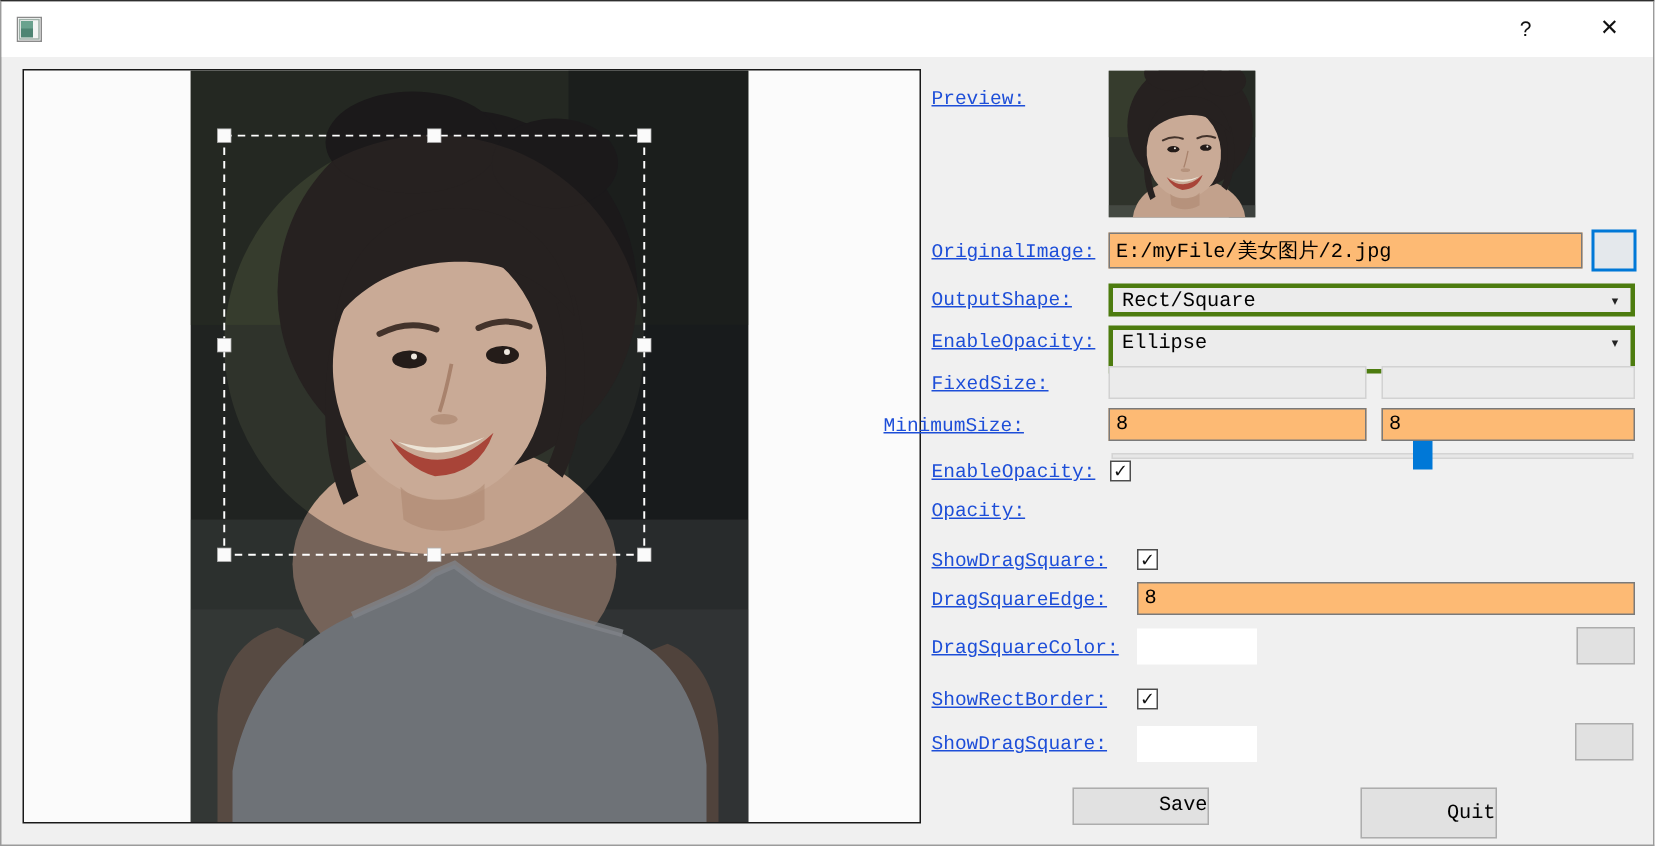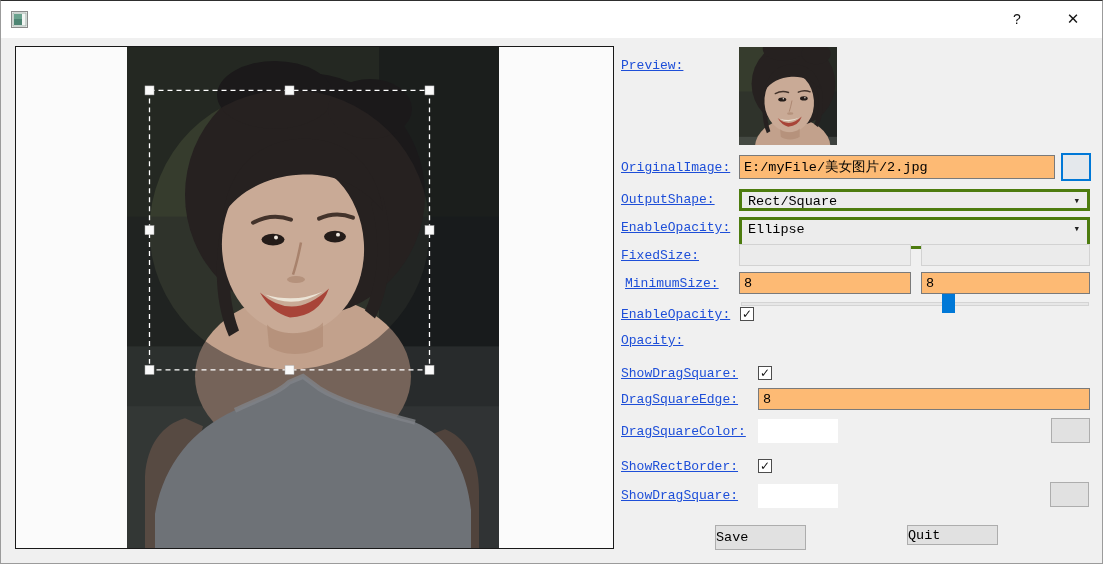--- a/index.html
+++ b/index.html
@@ -54,21 +54,21 @@
   .combo .arrow { position:absolute; right:7px; top:2px; font-size:11px; color:#222; }
   .checkbox {
     position:absolute; width:14px; height:14px; background:#fff;
     border:1px solid #4d4d4d; text-align:center; line-height:12px;
     font-size:12px; color:#111; cursor:default;
     font-family:"DejaVu Sans", sans-serif;
   }
   .btn {
     position:absolute; background:#e1e1e1; border:1px solid #adadad;
     font-family:"Liberation Mono","DejaVu Sans Mono",monospace; font-size:13.5px;
-    text-align:left; cursor:default; color:#000;
+    text-align:right; cursor:default; color:#000;
   }
   .browse-btn {
     position:absolute; left:1060px; top:115px; width:30px; height:28px;
     background:#e4e8ec; border:2px solid #0078d7;
   }
   .swatch { position:absolute; width:80px; height:24px; background:#ffffff; }
   .color-btn { width:39px; height:25px; }
 
   .slider { position:absolute; left:740px; top:293px; width:348px; height:19px; }
   .slider .groove {
@@ -174,21 +174,21 @@
     <span class="form-label" style="left:620px; top:219px;">EnableOpacity:</span>
     <div class="combo" style="left:738px; top:216px; width:351px; height:32px;">
       <span>Ellipse</span>
       <span class="arrow">▾</span>
     </div>
 
     <span class="form-label" style="left:620px; top:247px;">FixedSize:</span>
     <input class="txt disabled" disabled="" style="left: 738px; top: 243px; width: 172px; height: 22px;" value="">
     <input class="txt disabled" disabled="" style="left: 920px; top: 243px; width: 169px; height: 22px;" value="">
 
-    <span class="form-label" style="left:624px; top:275px;">MinimumSize:</span>
+    <span class="form-label" style="left:588px; top:275px;">MinimumSize:</span>
     <input class="txt" style="left: 738px; top: 271px; width: 172px; height: 22px;" value="8">
     <input class="txt" style="left: 920px; top: 271px; width: 169px; height: 22px;" value="8">
 
     <span class="form-label" style="left:620px; top:306px;text-align:right;">EnableOpacity:</span>
     <div class="checkbox" style="left:739px; top:306px;">
       <span>✓</span>
     </div>
 
     <span class="form-label" style="left:620px; top:332px;">Opacity:</span>
     <div class="slider">
@@ -211,16 +211,16 @@
     <span class="form-label" style="left:620px; top:458px;">ShowRectBorder:</span>
     <div class="checkbox" style="left:757px; top:458px;">
       <span>✓</span>
     </div>
 
     <span class="form-label" style="left:620px; top:487px;">ShowDragSquare:</span>
     <div class="swatch" style="left:757px; top:483px;"></div>
     <div class="btn color-btn" style="left:1049px; top:481px;"></div>
 
     <button class="btn" style="left:714px; top:524px; width:91px; height:25px;">Save</button>
-    <button class="btn" style="left:906px; top:524px; width:91px; height:20px;">Quit</button>
+    <button class="btn" style="left:906px; top:524px; width:91px; height:34px;">Quit</button>
   </div>
 
 </div>
 
 </body></html>

